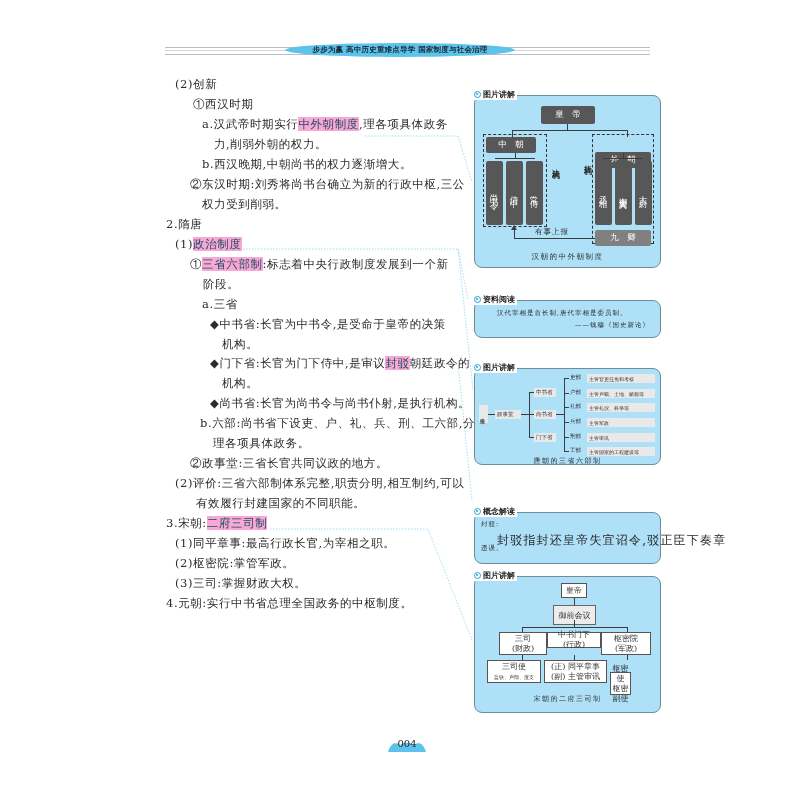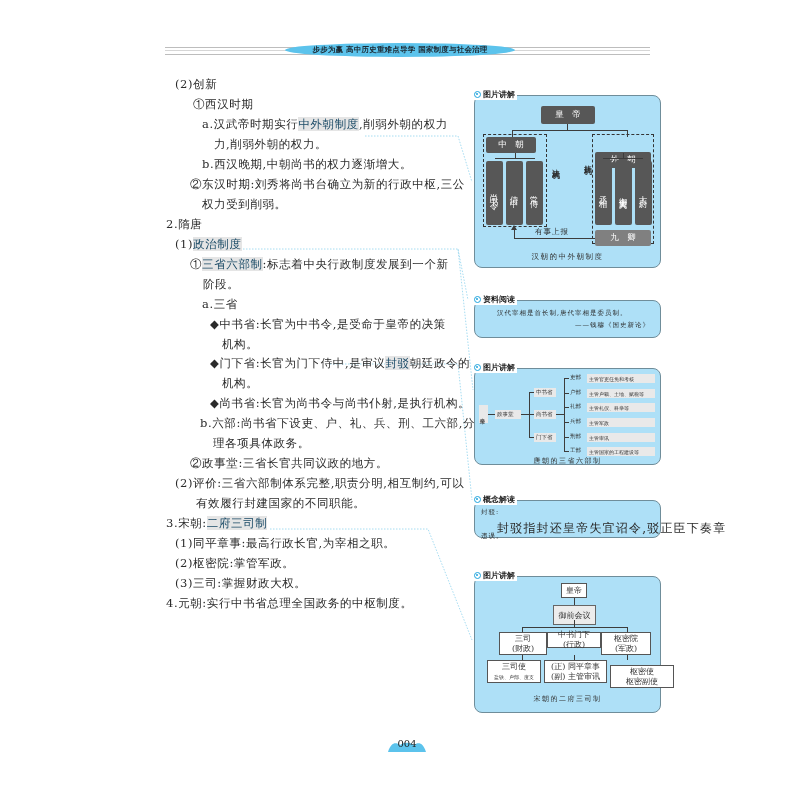--- a/index.html
+++ b/index.html
@@ -7,21 +7,21 @@
          font-family:"DejaVu Serif","Liberation Serif",serif; color:#2a2a2a; }
   
   .hdr-lines { position:absolute; left:165px; top:47px; width:485px; height:6px;
                border-top:1px solid #bdbdbd; border-bottom:1px solid #bdbdbd; }
   .hdr-lines::after { content:""; position:absolute; left:0; right:0; top:2px; height:1px; background:#d6d6d6; }
   .hdr-band { position:absolute; left:285px; top:43px; width:230px; height:14px;
               background:#5cc3ec; border-radius:50%/50%; display:flex; align-items:center; justify-content:center;
               font-size:7.5px; font-weight:bold; color:#1c2a33; letter-spacing:0.2px; white-space:nowrap; }
   
   .ln { position:absolute; font-size:11.5px; line-height:14px; white-space:nowrap; color:#2b2b2b; letter-spacing:0.6px; }
-  .hl { background:#e5e5e5; color:#1a4a66; }
+  .hl { background:#f9a8d4; color:#1a4a66; }
   
   svg.conn { position:absolute; left:0; top:0; width:800px; height:800px; pointer-events:none; }
   
   .box { position:absolute; background:#aee0f7; border:1.3px solid #6f8d9a; border-radius:8px; box-sizing:border-box; }
   .box-title { position:absolute; left:-2px; top:-7px; background:#fff; padding:0 2px 0 1px; font-family:"DejaVu Sans","Liberation Sans",sans-serif;
                font-size:8px; font-weight:bold; color:#1d1d1d; display:flex; align-items:center; gap:2px; }
   .bullet-icon { width:7px; height:7px; border-radius:50%; border:1.4px solid #1fa4dd; box-sizing:border-box; position:relative; }
   .bullet-icon::after { content:""; position:absolute; left:1.3px; top:1.3px; width:2px; height:2px; background:#1fa4dd; border-radius:50%; }
   .dk { position:absolute; background:#575757; color:#fff; border-radius:2px; display:flex; align-items:center; justify-content:center;
         font-size:8.5px; box-sizing:border-box; }
@@ -47,21 +47,21 @@
     <polyline points="365,136 458,136 472,182"></polyline>
     <polyline points="240,249 458,249 468,300"></polyline>
     <polyline points="458,249 473,390"></polyline>
     <polyline points="330,364 458,364 472,500"></polyline>
     <polyline points="270,529 428,529 472,640"></polyline>
   </g>
 </svg>
 
 <div class="ln" style="left:175px;top:77px">(2)创新</div>
 <div class="ln" style="left:193px;top:97px">①西汉时期</div>
-<div class="ln" style="left:202px;top:117px"><span>a.汉武帝时期实行</span><span class="hl">中外朝制度</span><span>,削弱外朝的权力</span></div>
+<div class="ln" style="left:202px;top:117px"><span>a.汉武帝时期实行</span><span class="hl">中外朝制度</span><span>,理各项具体政务</span></div>
 <div class="ln" style="left:214px;top:137px">力,削弱外朝的权力。</div>
 <div class="ln" style="left:202px;top:157px">b.西汉晚期,中朝尚书的权力逐渐增大。</div>
 <div class="ln" style="left:190px;top:177px">②东汉时期:刘秀将尚书台确立为新的行政中枢,三公</div>
 <div class="ln" style="left:202px;top:197px">权力受到削弱。</div>
 
 <div class="ln" style="left:166px;top:217px">2.隋唐</div>
 <div class="ln" style="left:175px;top:237px"><span>(1)</span><span class="hl">政治制度</span></div>
 <div class="ln" style="left:190px;top:257px"><span>①</span><span class="hl">三省六部制</span><span>:标志着中央行政制度发展到一个新</span></div>
 <div class="ln" style="left:203px;top:277px">阶段。</div>
 <div class="ln" style="left:202px;top:297px">a.三省</div>
@@ -157,21 +157,21 @@
   <div class="tag" style="left:112px;top:34px;width:68px;height:9px">主管礼仪、科举等</div>
   <div class="dept" style="left:95px;top:49px">兵部</div>
   <div class="tag" style="left:112px;top:49px;width:68px;height:9px">主管军政</div>
   <div class="dept" style="left:95px;top:64px">刑部</div>
   <div class="tag" style="left:112px;top:64px;width:68px;height:9px">主管审讯</div>
   <div class="dept" style="left:95px;top:78px">工部</div>
   <div class="tag" style="left:112px;top:78px;width:68px;height:9px">主管国家的工程建设等</div>
   <div class="cap" style="left:0;right:0;top:87px;font-size:7px">唐朝的三省六部制</div>
 </div>
 
-<div class="box" style="left:474px;top:500px;width:187px;height:38px">
+<div class="box" style="left:474px;top:512px;width:187px;height:52px">
   <div class="box-title">
       <span class="bullet-icon"></span>
       <span>概念解读</span>
     </div>
   <div style="position:absolute;left:6px;top:7px;font-size:6.5px;letter-spacing:1px">封驳:</div>
   <div style="position:absolute;left:22px;top:19px;font-size:12px;letter-spacing:1.2px;white-space:nowrap">封驳指封还皇帝失宜诏令,驳正臣下奏章</div>
   <div style="position:absolute;left:6px;top:31px;font-size:6.5px;letter-spacing:1px">违误。</div>
 </div>
 
 <div class="box" style="left:474px;top:576px;width:187px;height:137px">
@@ -202,21 +202,21 @@
   <div class="lnk" style="left:99px;top:78px;width:1px;height:5px"></div>
   <div class="lnk" style="left:152px;top:78px;width:1px;height:5px"></div>
   <div class="wbox" style="left:12px;top:83px;width:54px;height:23px">
       <span>三司使</span>
       <span style="font-size:5px">盐铁、户部、度支</span>
     </div>
   <div class="wbox" style="left:69px;top:83px;width:63px;height:23px">
       <span>(正) 同平章事</span>
       <span>(副) 主管审讯</span>
     </div>
-  <div class="wbox" style="left:135px;top:88px;width:64px;height:23px">
+  <div class="wbox" style="left:135px;top:95px;width:21px;height:23px">
       <span>枢密使</span>
       <span>枢密副使</span>
     </div>
   <div class="cap" style="left:0;right:0;top:117px;font-size:7px">宋朝的二府三司制</div>
 </div>
 
 <svg class="page-num" viewBox="0 0 38 12">
   <path d="M0,12 C3,2 8,2 12,5 C16,2 22,2 26,5 C30,2 35,2 38,12 Z" fill="#5cc3ec"></path>
 </svg>
 <div style="position:absolute;left:388px;top:738px;width:38px;text-align:center;font-size:10px;color:#222">004</div>

